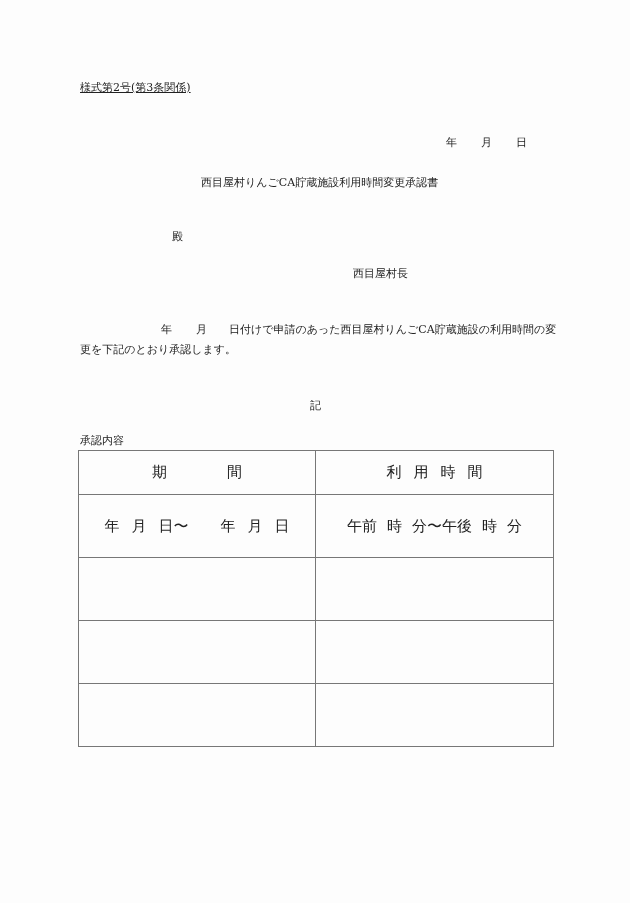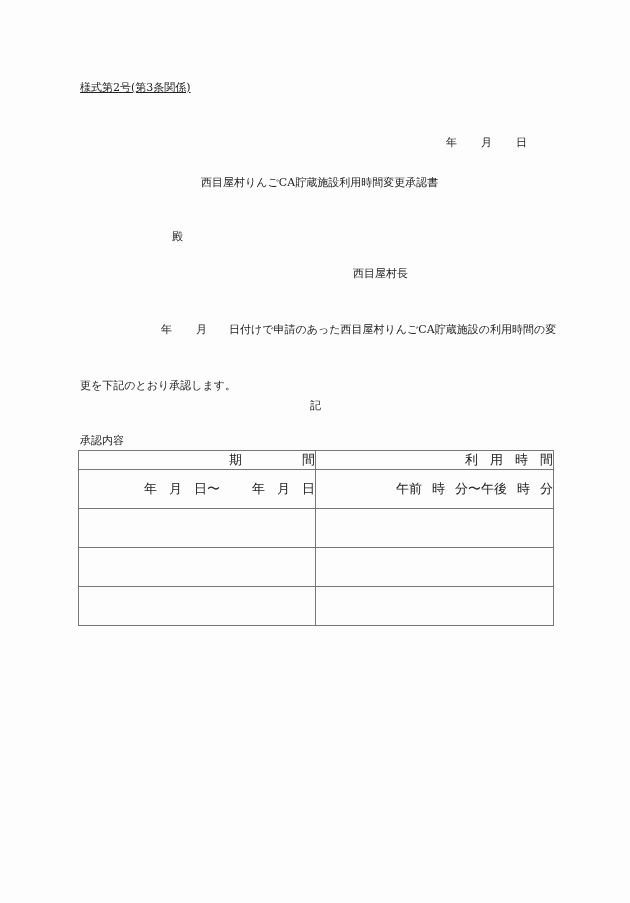--- a/index.html
+++ b/index.html
@@ -13,37 +13,37 @@
     font-size: 11px;
   }
   .abs { position: absolute; white-space: nowrap; line-height: 14px; }
   .form-no { left: 80px; top: 81px; text-decoration: underline; }
   .date-line { left: 446px; top: 136px; }
   .date-line span { display: inline-block; }
   .title { left: 193px; top: 176px; margin-left: 8px; }
   .addressee { left: 172px; top: 230px; }
   .issuer { left: 353px; top: 267px; }
   .body1 { left: 138px; top: 323px; margin-left: 23px; }
-  .body2 { left: 80px; top: 343px; margin-top: 36px; }
+  .body2 { left: 80px; top: 343px; }
   .ki { left: 310px; top: 399px; }
   .approval-label { left: 80px; top: 434px; text-align: center; }
 
   table.approval {
     position: absolute;
     left: 78px; top: 450px;
     width: 475px;
     border-collapse: collapse;
     table-layout: fixed;
   }
   table.approval td, table.approval th {
     border: 1px solid #777;
     font-weight: normal;
-    text-align: right;
-    padding: 0;
-    font-size: 13px;
+    text-align: center;
+    padding: 12px;
+    font-size: 15px;
     color: #222;
   }
   table.approval th { height: 18px; }
   table.approval td { height: 38px; }
 </style>
 </head>
 <body>
 
 <div class="abs form-no">様式第2号(第3条関係)</div>
 

